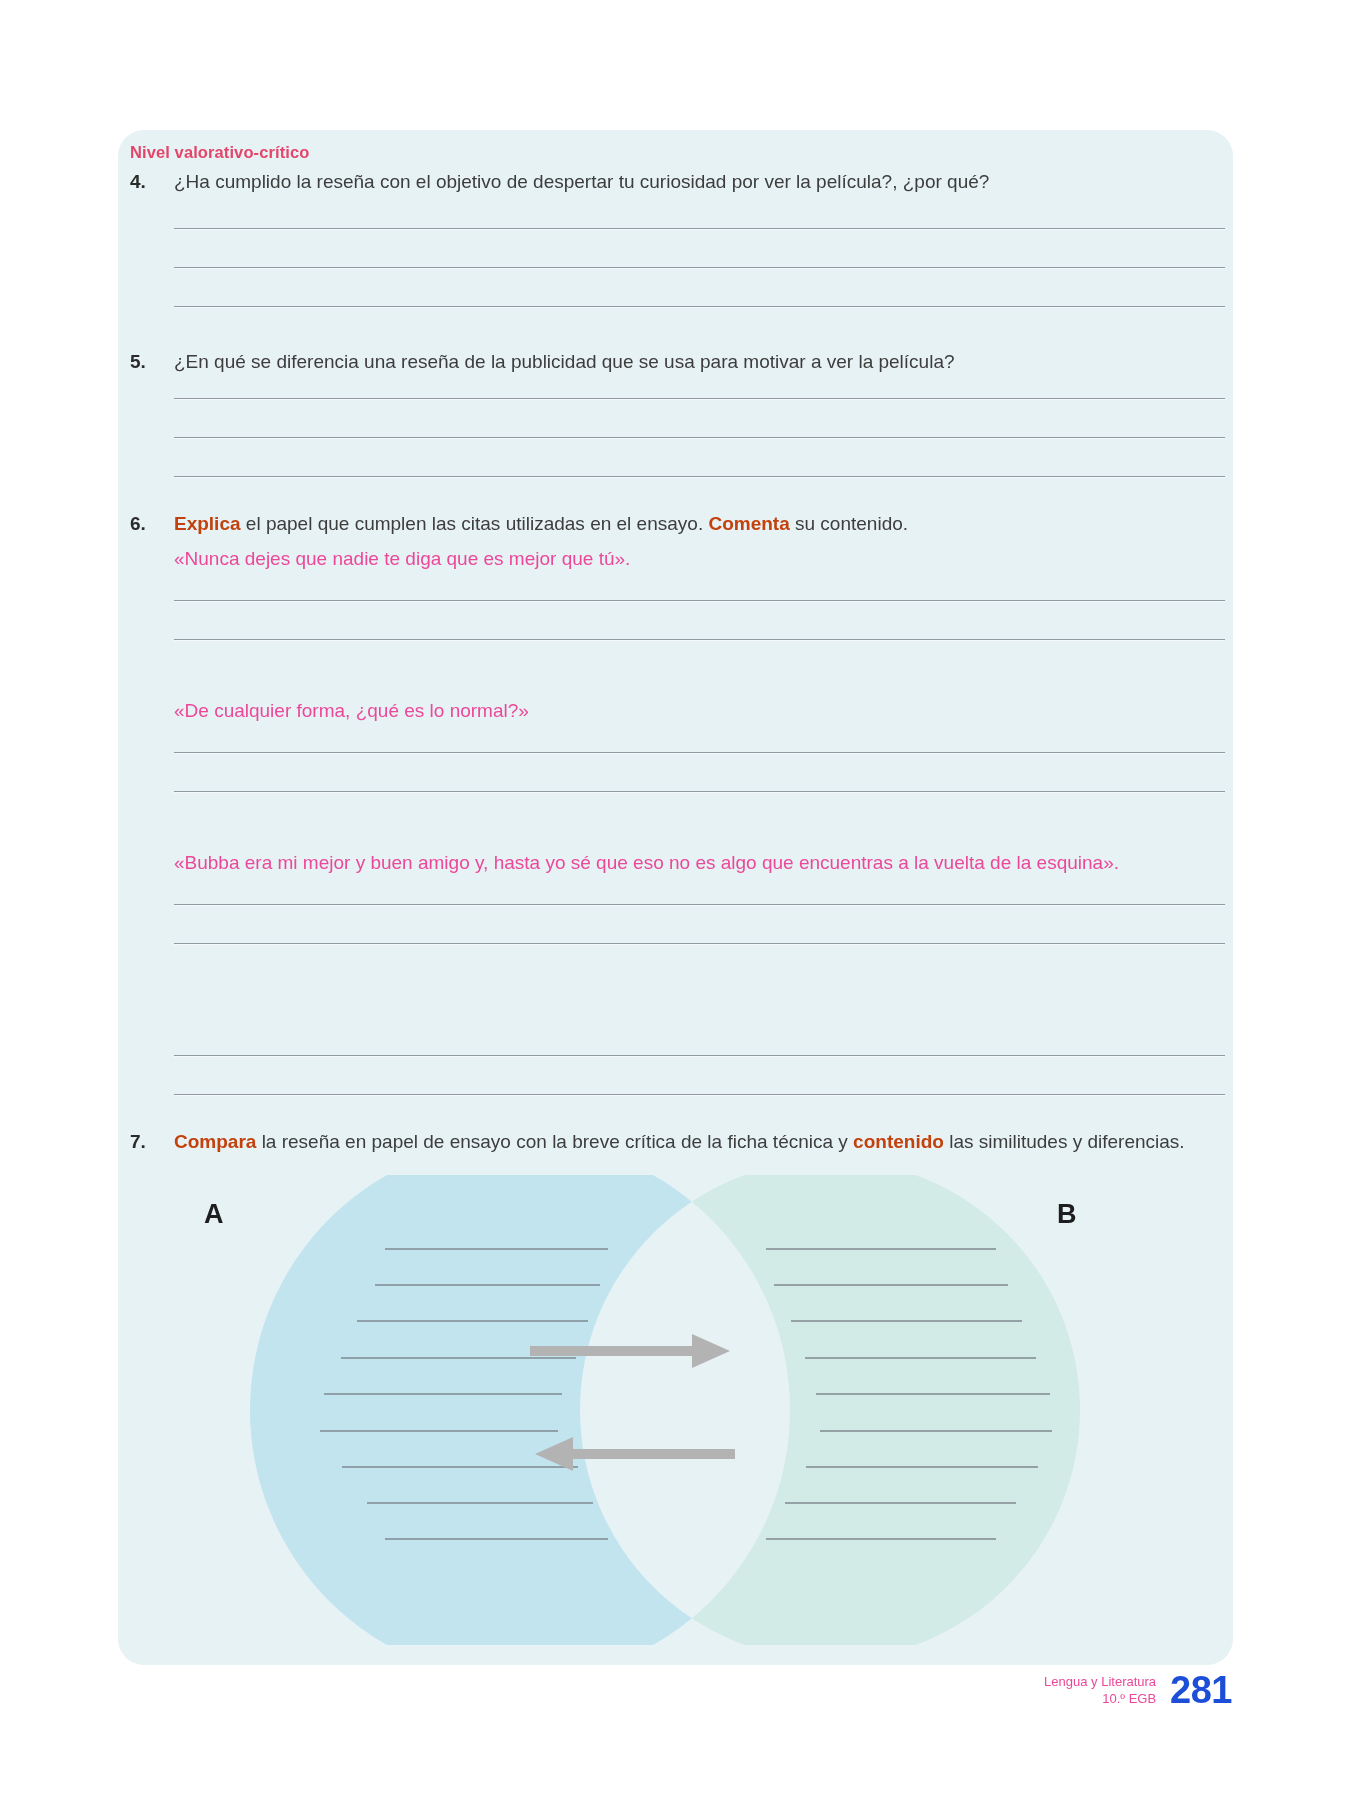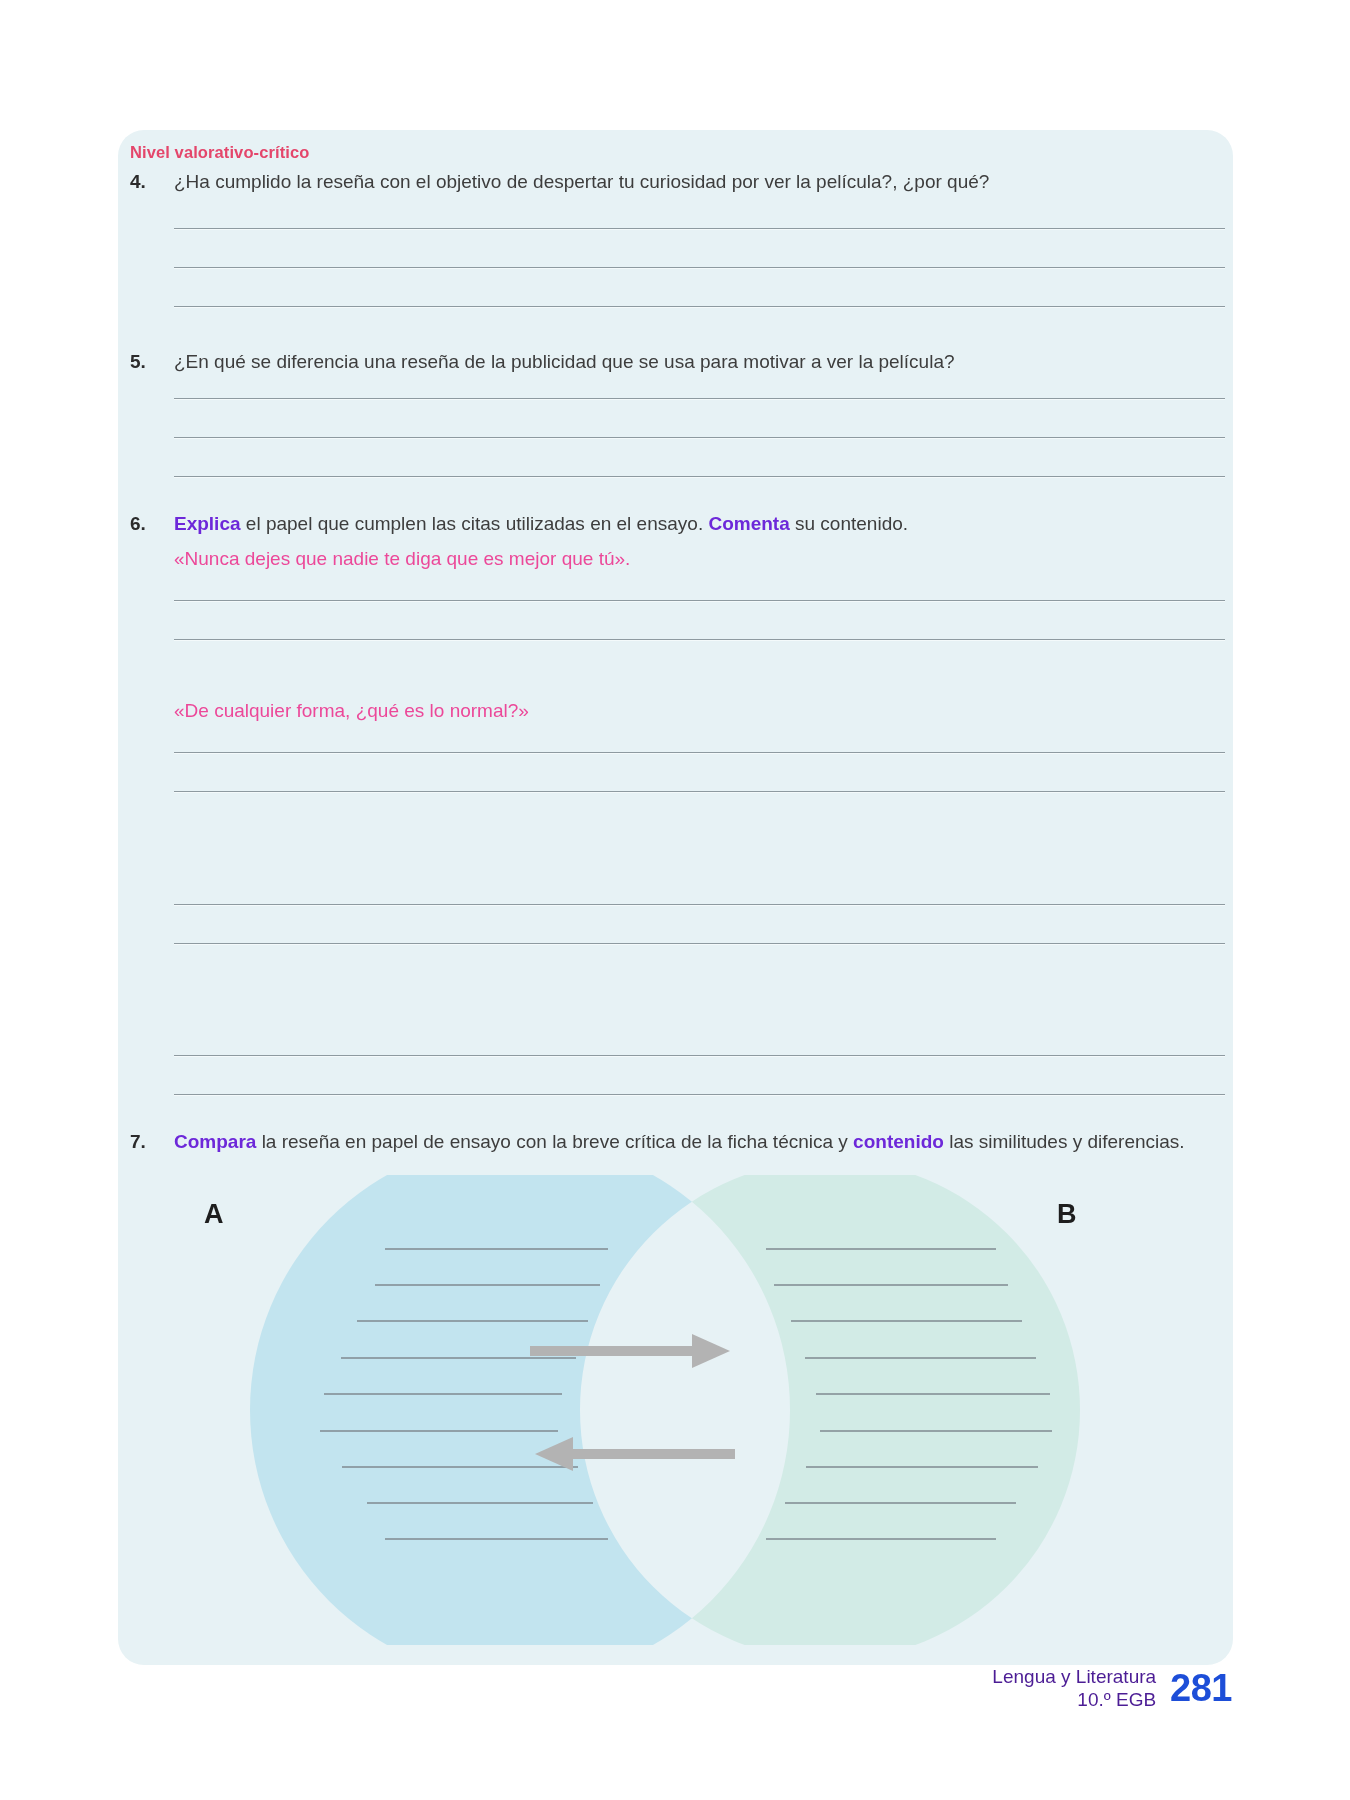--- a/index.html
+++ b/index.html
@@ -66,21 +66,21 @@
   .ex-text {
     flex: 1 1 auto;
     font-size: 19px;
     color: #3d3d3d;
     line-height: 1.45;
     font-weight: 400;
   }
 
   .ex-text.justify { text-align: justify; }
 
-  .ex-text b { font-weight: bold; color: #6d28d9; }
+  .ex-text b { font-weight: bold; color: #c2410c; }
 
   .quote-line {
     position: absolute;
     left: 174px;
     width: 1051px;
     font-size: 19px;
     color: #ec4899;
     line-height: 1.45;
   }
 
@@ -117,22 +117,22 @@
     position: absolute;
     right: 118px;
     bottom: 88px;
     display: flex;
     align-items: center;
     gap: 14px;
   }
 
   .footer-text {
     text-align: right;
-    font-size: 19px;
-    color: #4c1d95;
+    font-size: 13px;
+    color: #ec4899;
     line-height: 1.25;
   }
 
   .footer-page {
     font-size: 38px;
     font-weight: bold;
     color: #1d4ed8;
     letter-spacing: -0.5px;
   }
 </style>
@@ -173,20 +173,21 @@
   </div>
 
   <div class="quote-line" style="top:545px;">«Nunca dejes que nadie te diga que es mejor que tú».</div>
   <div class="rule" style="left:174px; top:600px;  width:1051px;"></div>
   <div class="rule" style="left:174px; top:639px;  width:1051px;"></div>
 
   <div class="quote-line" style="top:697px;">«De cualquier forma, ¿qué es lo normal?»</div>
   <div class="rule" style="left:174px; top:752px;  width:1051px;"></div>
   <div class="rule" style="left:174px; top:791px;  width:1051px;"></div>
 
+  <div class="quote-line" style="top:849px;">«Bubba era mi mejor y buen amigo y, hasta yo sé que eso no es algo que encuentras a la vuelta de la esquina».</div>
   <div class="rule" style="left:174px; top:904px;  width:1051px;"></div>
   <div class="rule" style="left:174px; top:943px;  width:1051px;"></div>
 
   <div class="rule" style="left:174px; top:1055px;  width:1051px;"></div>
   <div class="rule" style="left:174px; top:1094px;  width:1051px;"></div>
 
   <div class="exercise" style="top:1128px;">
     <div class="ex-row">
       <div class="ex-num">7.</div>
       <div class="ex-text justify"><b>Compara</b><span> la reseña en papel de ensayo con la breve crítica de la ficha técnica y </span><b>contenido</b><span> las similitudes y diferencias.</span></div>

